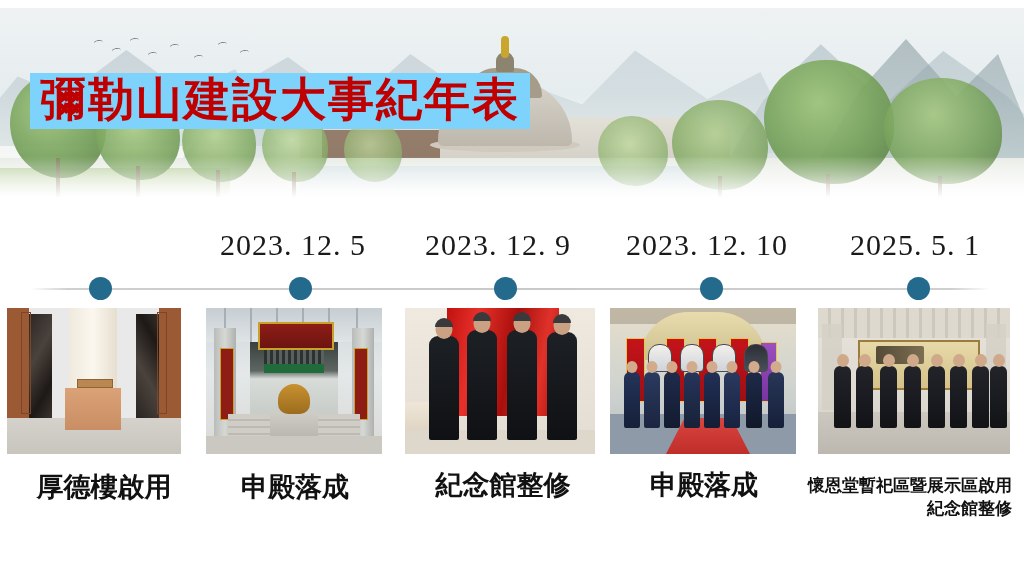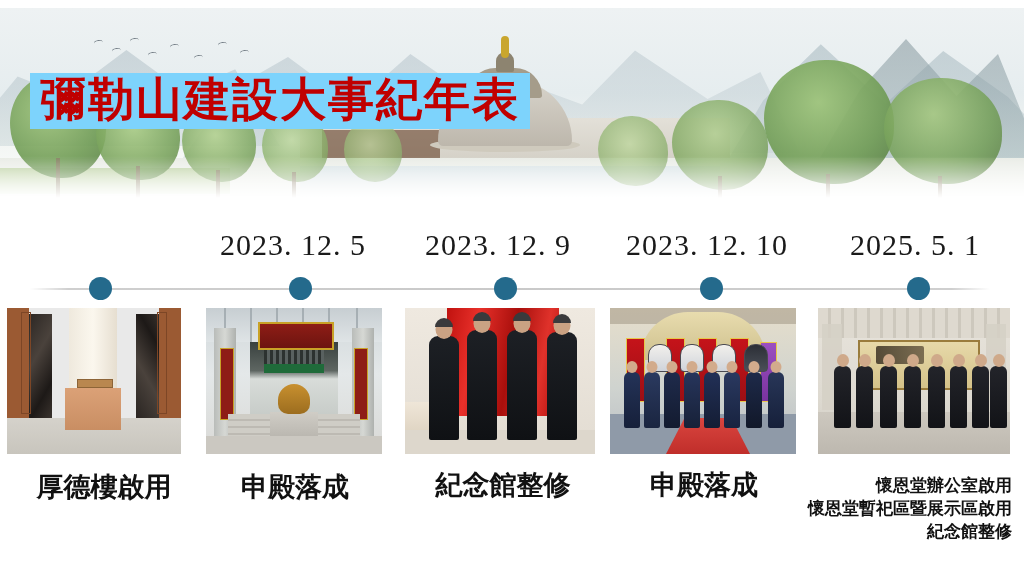--- a/index.html
+++ b/index.html
@@ -415,18 +415,17 @@
 
   <div class="cap big" style="left:408px;top:468px;width:190px;text-align:center">
     <div>紀念館整修</div>
   </div>
 
   <div class="cap big" style="left:614px;top:468px;width:180px;text-align:center">
     <div>申殿落成</div>
   </div>
 
   <div class="cap small" style="left:740px;top:474px;width:272px">
-    <div>懷恩堂辦公室啟用</div>
     <div>懷恩堂暫祀區暨展示區啟用</div>
     <div>紀念館整修</div>
   </div>
 
 </div>
 
 </body></html>

